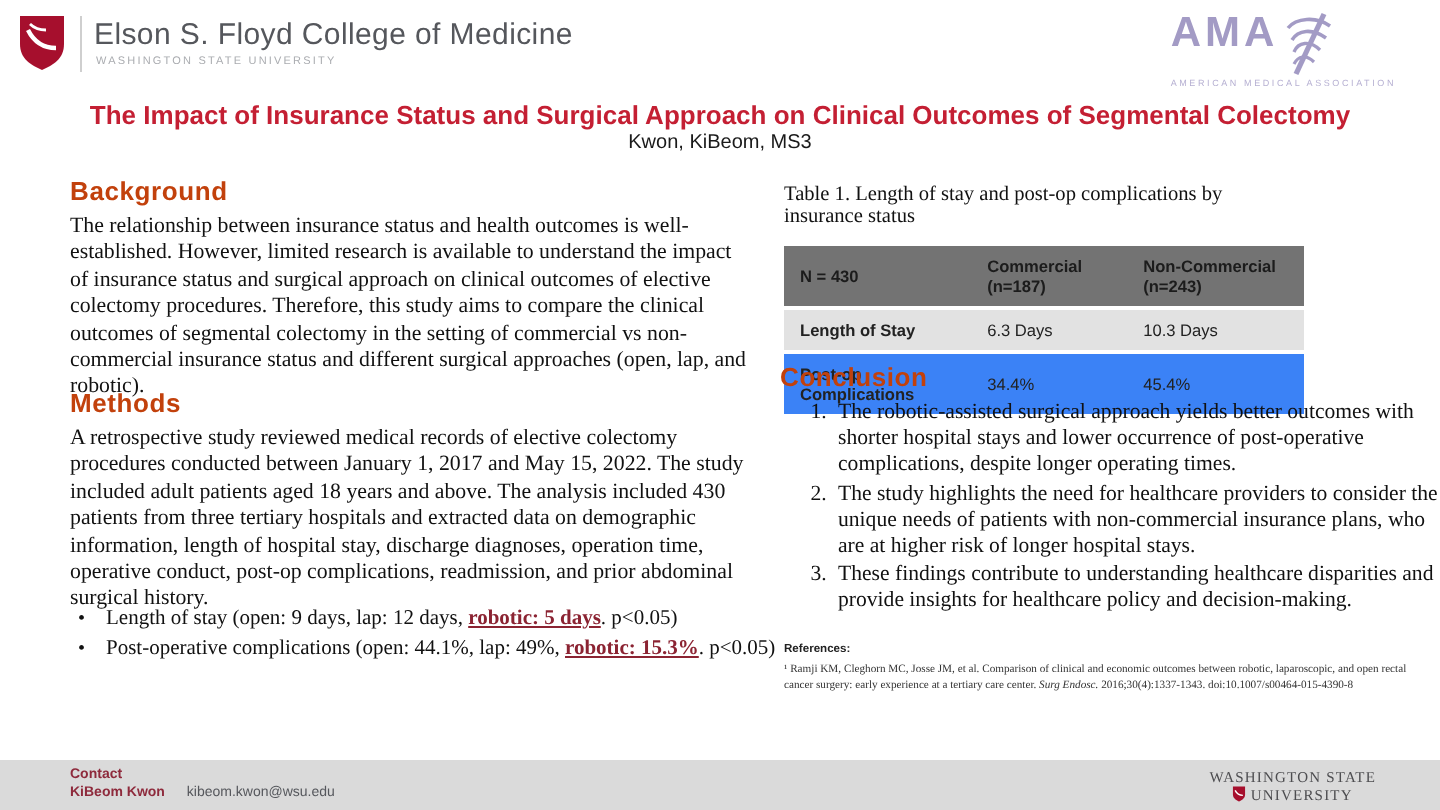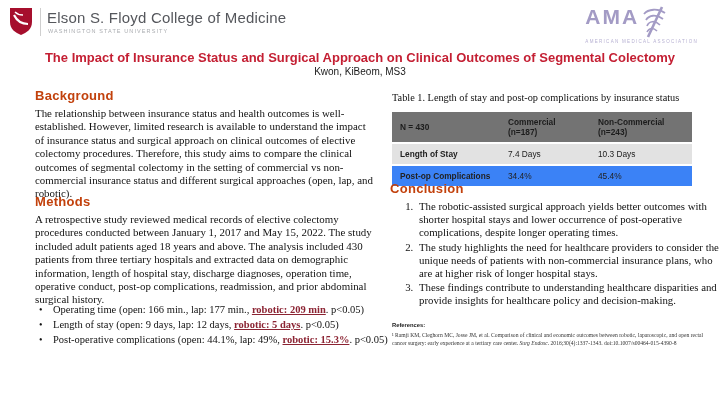--- a/index.html
+++ b/index.html
@@ -36,21 +36,21 @@
   .sec-methods    { left:35px; top:194px; width:346px; }
   .sec-results    { left:35px; top:300px; width:365px; }
 
   .results-list { list-style:none; margin-top:4px; }
   .results-list li { font-family:"Liberation Serif", serif; font-size:10.5px; color:#111;
                      margin-bottom:4px; white-space:nowrap; padding-left:18px; position:relative; }
   .results-list li::before { content:"•"; position:absolute; left:4px; font-size:10px; }
   .hl { font-weight:bold; text-decoration:underline; color:#8b2332; }
 
   
-  .sec-table { left:392px; top:92px; width:300px; }
+  .sec-table { left:392px; top:92px; width:260px; }
   .tbl-caption { font-family:"Liberation Serif", serif; font-size:10.3px; color:#111; margin-bottom:7px; }
   table.data { width:100%; border-collapse:separate; border-spacing:0 2px; }
   table.data td { font-size:8.3px; padding:5px 6px 5px 8px; color:#222; }
   table.data tr.thead td { background:#737373; font-weight:bold; color:#1c1c1c; }
   table.data tr.r1 td { background:#e2e2e2; }
   table.data tr.r2 td { background:#3b82f6; }
   table.data td.c0 { width:36%; font-weight:bold; }
   table.data td.c1 { width:30%; }
   table.data td.c2 { width:34%; }
 
@@ -117,38 +117,37 @@
     <p class="body-text">The relationship between insurance status and health outcomes is well-established. However, limited research is available to understand the impact of insurance status and surgical approach on clinical outcomes of elective colectomy procedures. Therefore, this study aims to compare the clinical outcomes of segmental colectomy in the setting of commercial vs non-commercial insurance status and different surgical approaches (open, lap, and robotic).</p>
   </div>
 
   <div class="sec sec-methods">
     <h2>Methods</h2>
     <p class="body-text">A retrospective study reviewed medical records of elective colectomy procedures conducted between January 1, 2017 and May 15, 2022. The study included adult patients aged 18 years and above. The analysis included 430 patients from three tertiary hospitals and extracted data on demographic information, length of hospital stay, discharge diagnoses, operation time, operative conduct, post-op complications, readmission, and prior abdominal surgical history.</p>
   </div>
 
   <div class="sec sec-results">
     <ul class="results-list">
-      <li><span>Operating time (open: 166 min., lap: 177 min., </span><span class="hl">robotic: 209 min</span><span>. p&lt;0.05)</span></li>
       <li><span>Length of stay (open: 9 days, lap: 12 days, </span><span class="hl">robotic: 5 days</span><span>. p&lt;0.05)</span></li>
       <li><span>Post-operative complications (open: 44.1%, lap: 49%, </span><span class="hl">robotic: 15.3%</span><span>. p&lt;0.05)</span></li>
     </ul>
   </div>
 
   <div class="sec sec-table">
     <div class="tbl-caption">Table 1. Length of stay and post-op complications by insurance status</div>
     <table class="data">
       <tbody>
         <tr class="thead">
           <td class="c0">N = 430</td>
           <td class="c1">Commercial (n=187)</td>
           <td class="c2">Non-Commercial (n=243)</td>
         </tr>
         <tr class="r1">
           <td class="c0">Length of Stay</td>
-          <td class="c1">7.4 Days</td>
+          <td class="c1">6.3 Days</td>
           <td class="c2">10.3 Days</td>
         </tr>
         <tr class="r2">
           <td class="c0">Post-op Complications</td>
           <td class="c1">34.4%</td>
           <td class="c2">45.4%</td>
         </tr>
       </tbody>
     </table>
   </div>
@@ -160,14 +159,33 @@
       <li>The study highlights the need for healthcare providers to consider the unique needs of patients with non-commercial insurance plans, who are at higher risk of longer hospital stays.</li>
       <li>These findings contribute to understanding healthcare disparities and provide insights for healthcare policy and decision-making.</li>
     </ol>
   </div>
 
   <div class="sec sec-references">
     <div class="ref-head">References:</div>
     <div class="ref-text"><span>¹ Ramji KM, Cleghorn MC, Josse JM, et al. Comparison of clinical and economic outcomes between robotic, laparoscopic, and open rectal cancer surgery: early experience at a tertiary care center. </span><span class="ref-journal">Surg Endosc.</span><span> 2016;30(4):1337-1343. doi:10.1007/s00464-015-4390-8</span></div>
   </div>
 
+  <div class="footer">
+    <div class="contact">
+      <div class="contact-label">Contact</div>
+      <div class="contact-line">
+        <span class="contact-name">KiBeom Kwon</span>
+        <span class="contact-email">kibeom.kwon@wsu.edu</span>
+      </div>
+    </div>
+    <div class="wsu-mark">
+      <div class="wsu-line1">WASHINGTON STATE</div>
+      <div class="wsu-line2">
+        <svg width="7" height="8" viewBox="0 0 24 29">
+          <path d="M1 1 h22 v14 c0 7.5 -5.5 10.5 -11 13 C6.5 25.5 1 22.5 1 15 Z" fill="#a60f2d"></path>
+          <path d="M5 8 c3 6 8 9 14 9" stroke="#ffffff" stroke-width="2.6" fill="none"></path>
+        </svg>
+        <span>UNIVERSITY</span>
+      </div>
+    </div>
+  </div>
 
 </div>
 
 </body></html>

